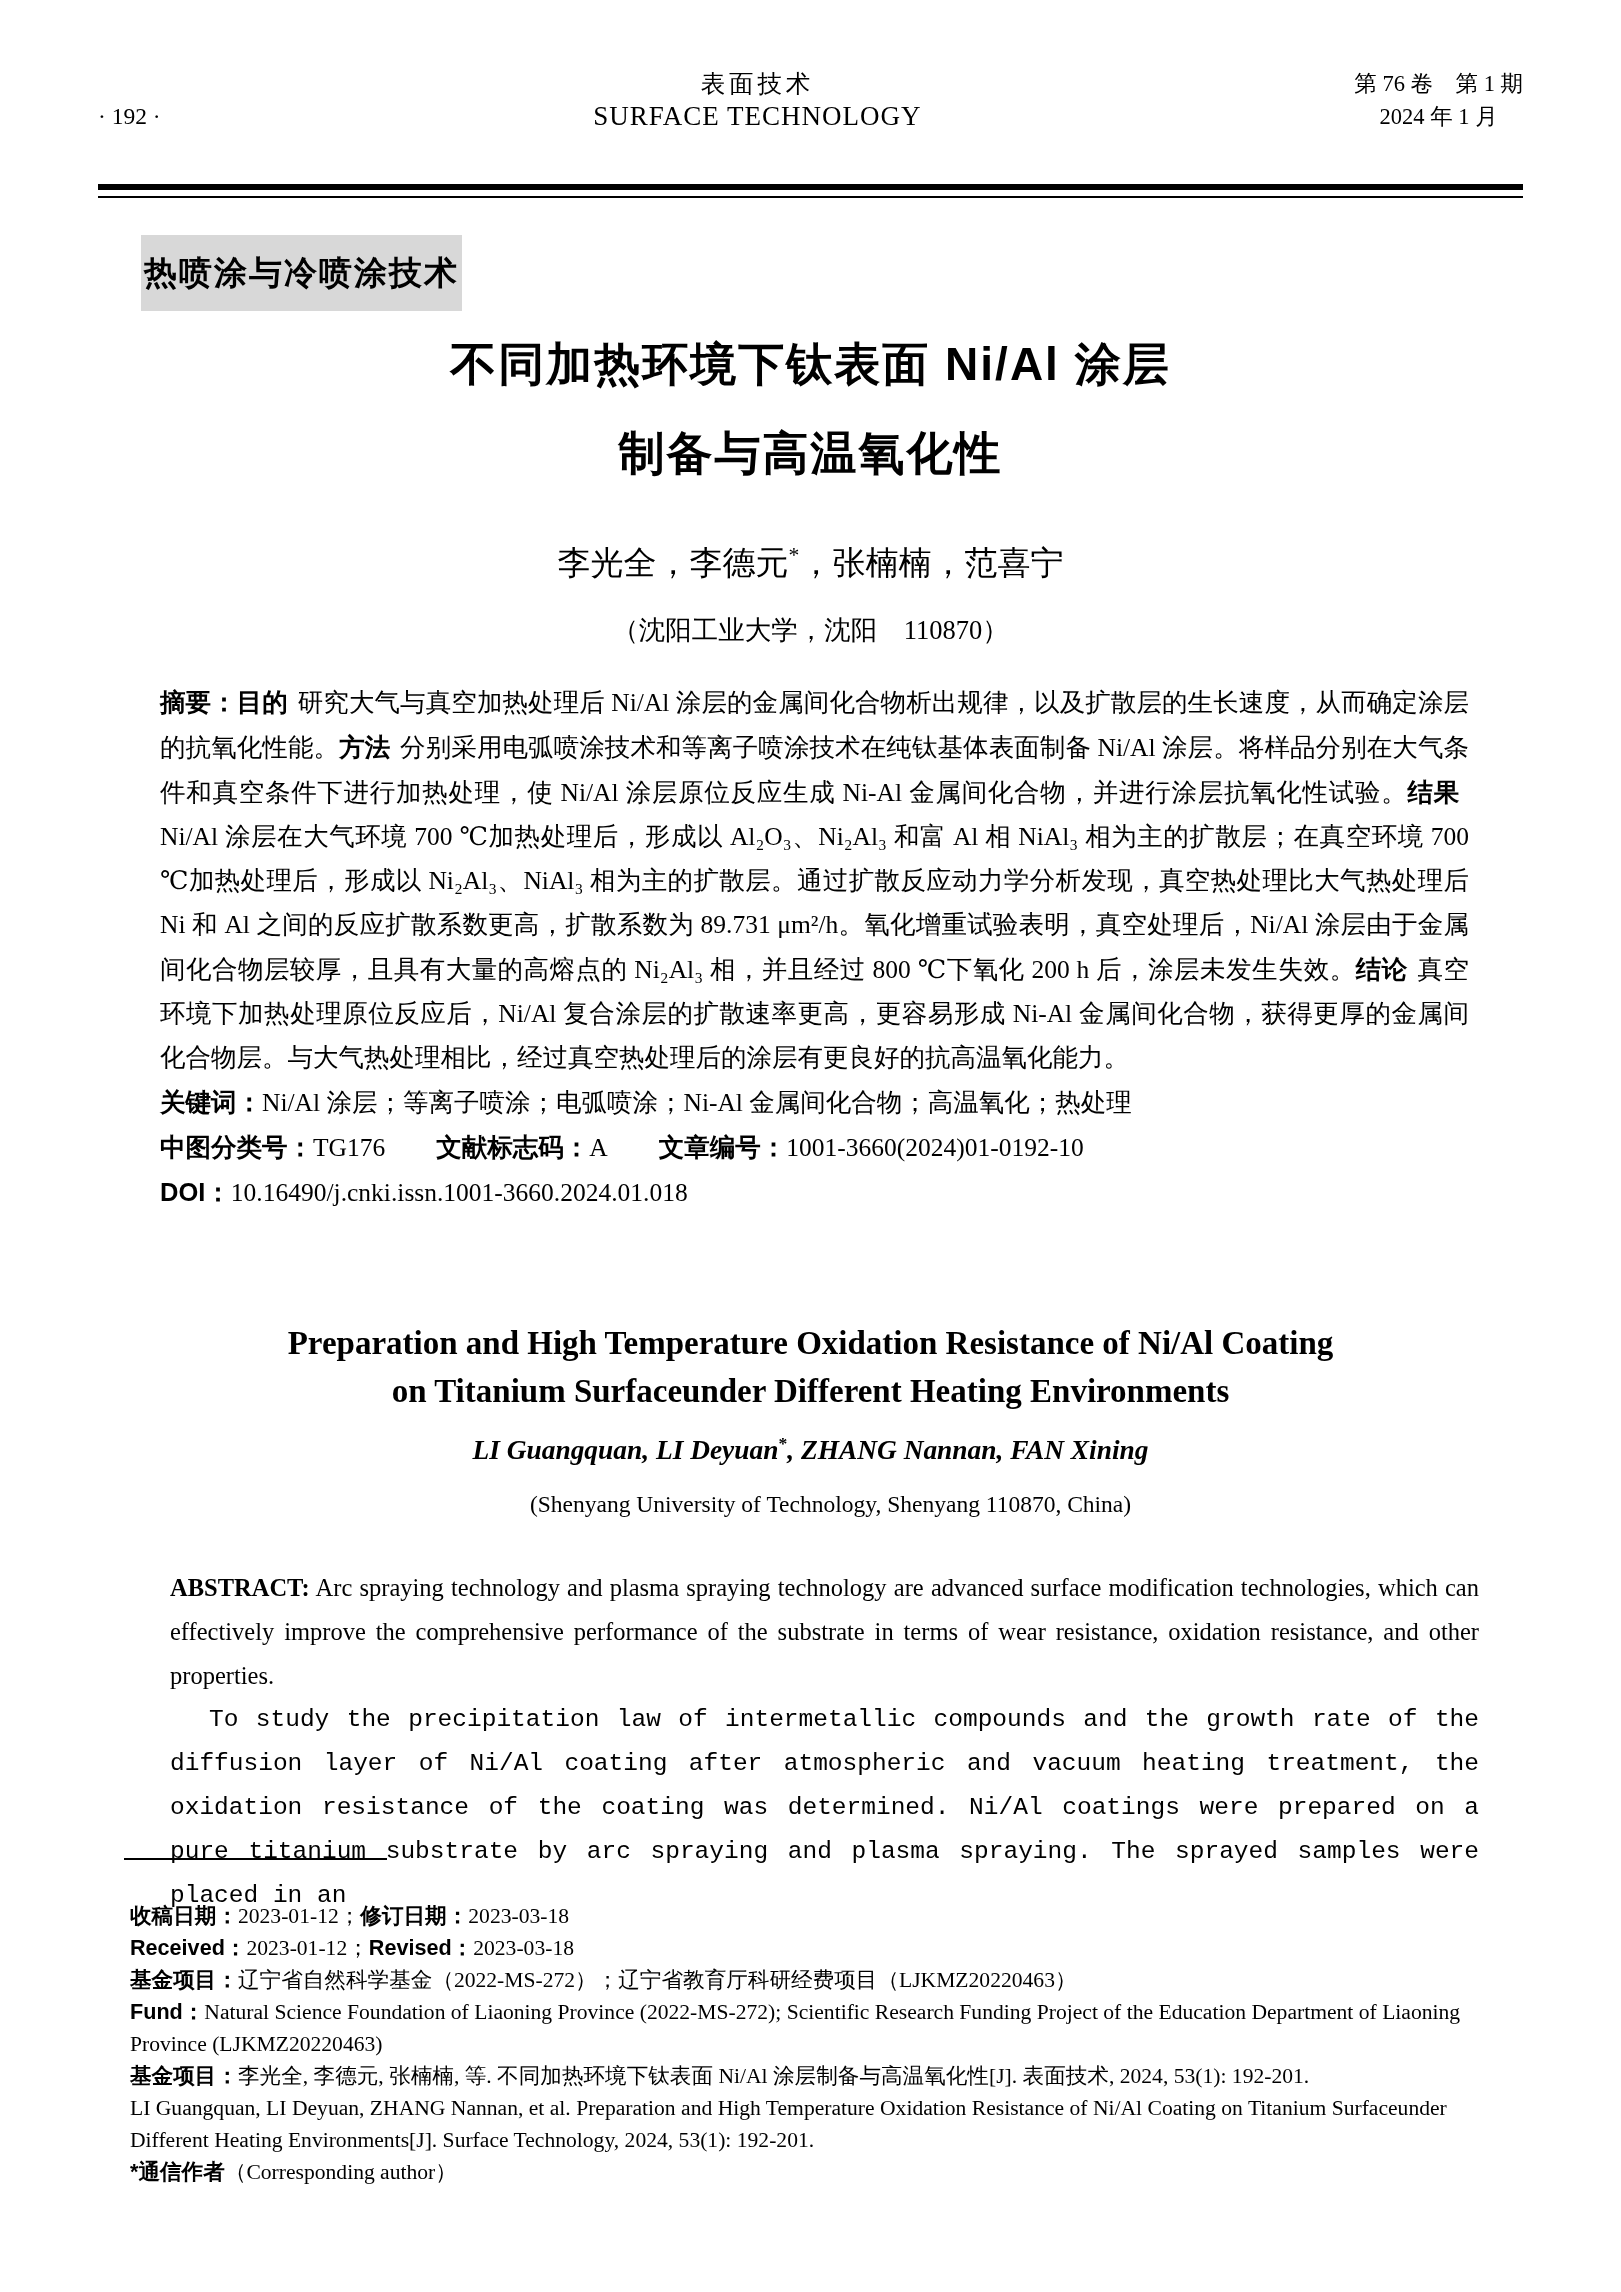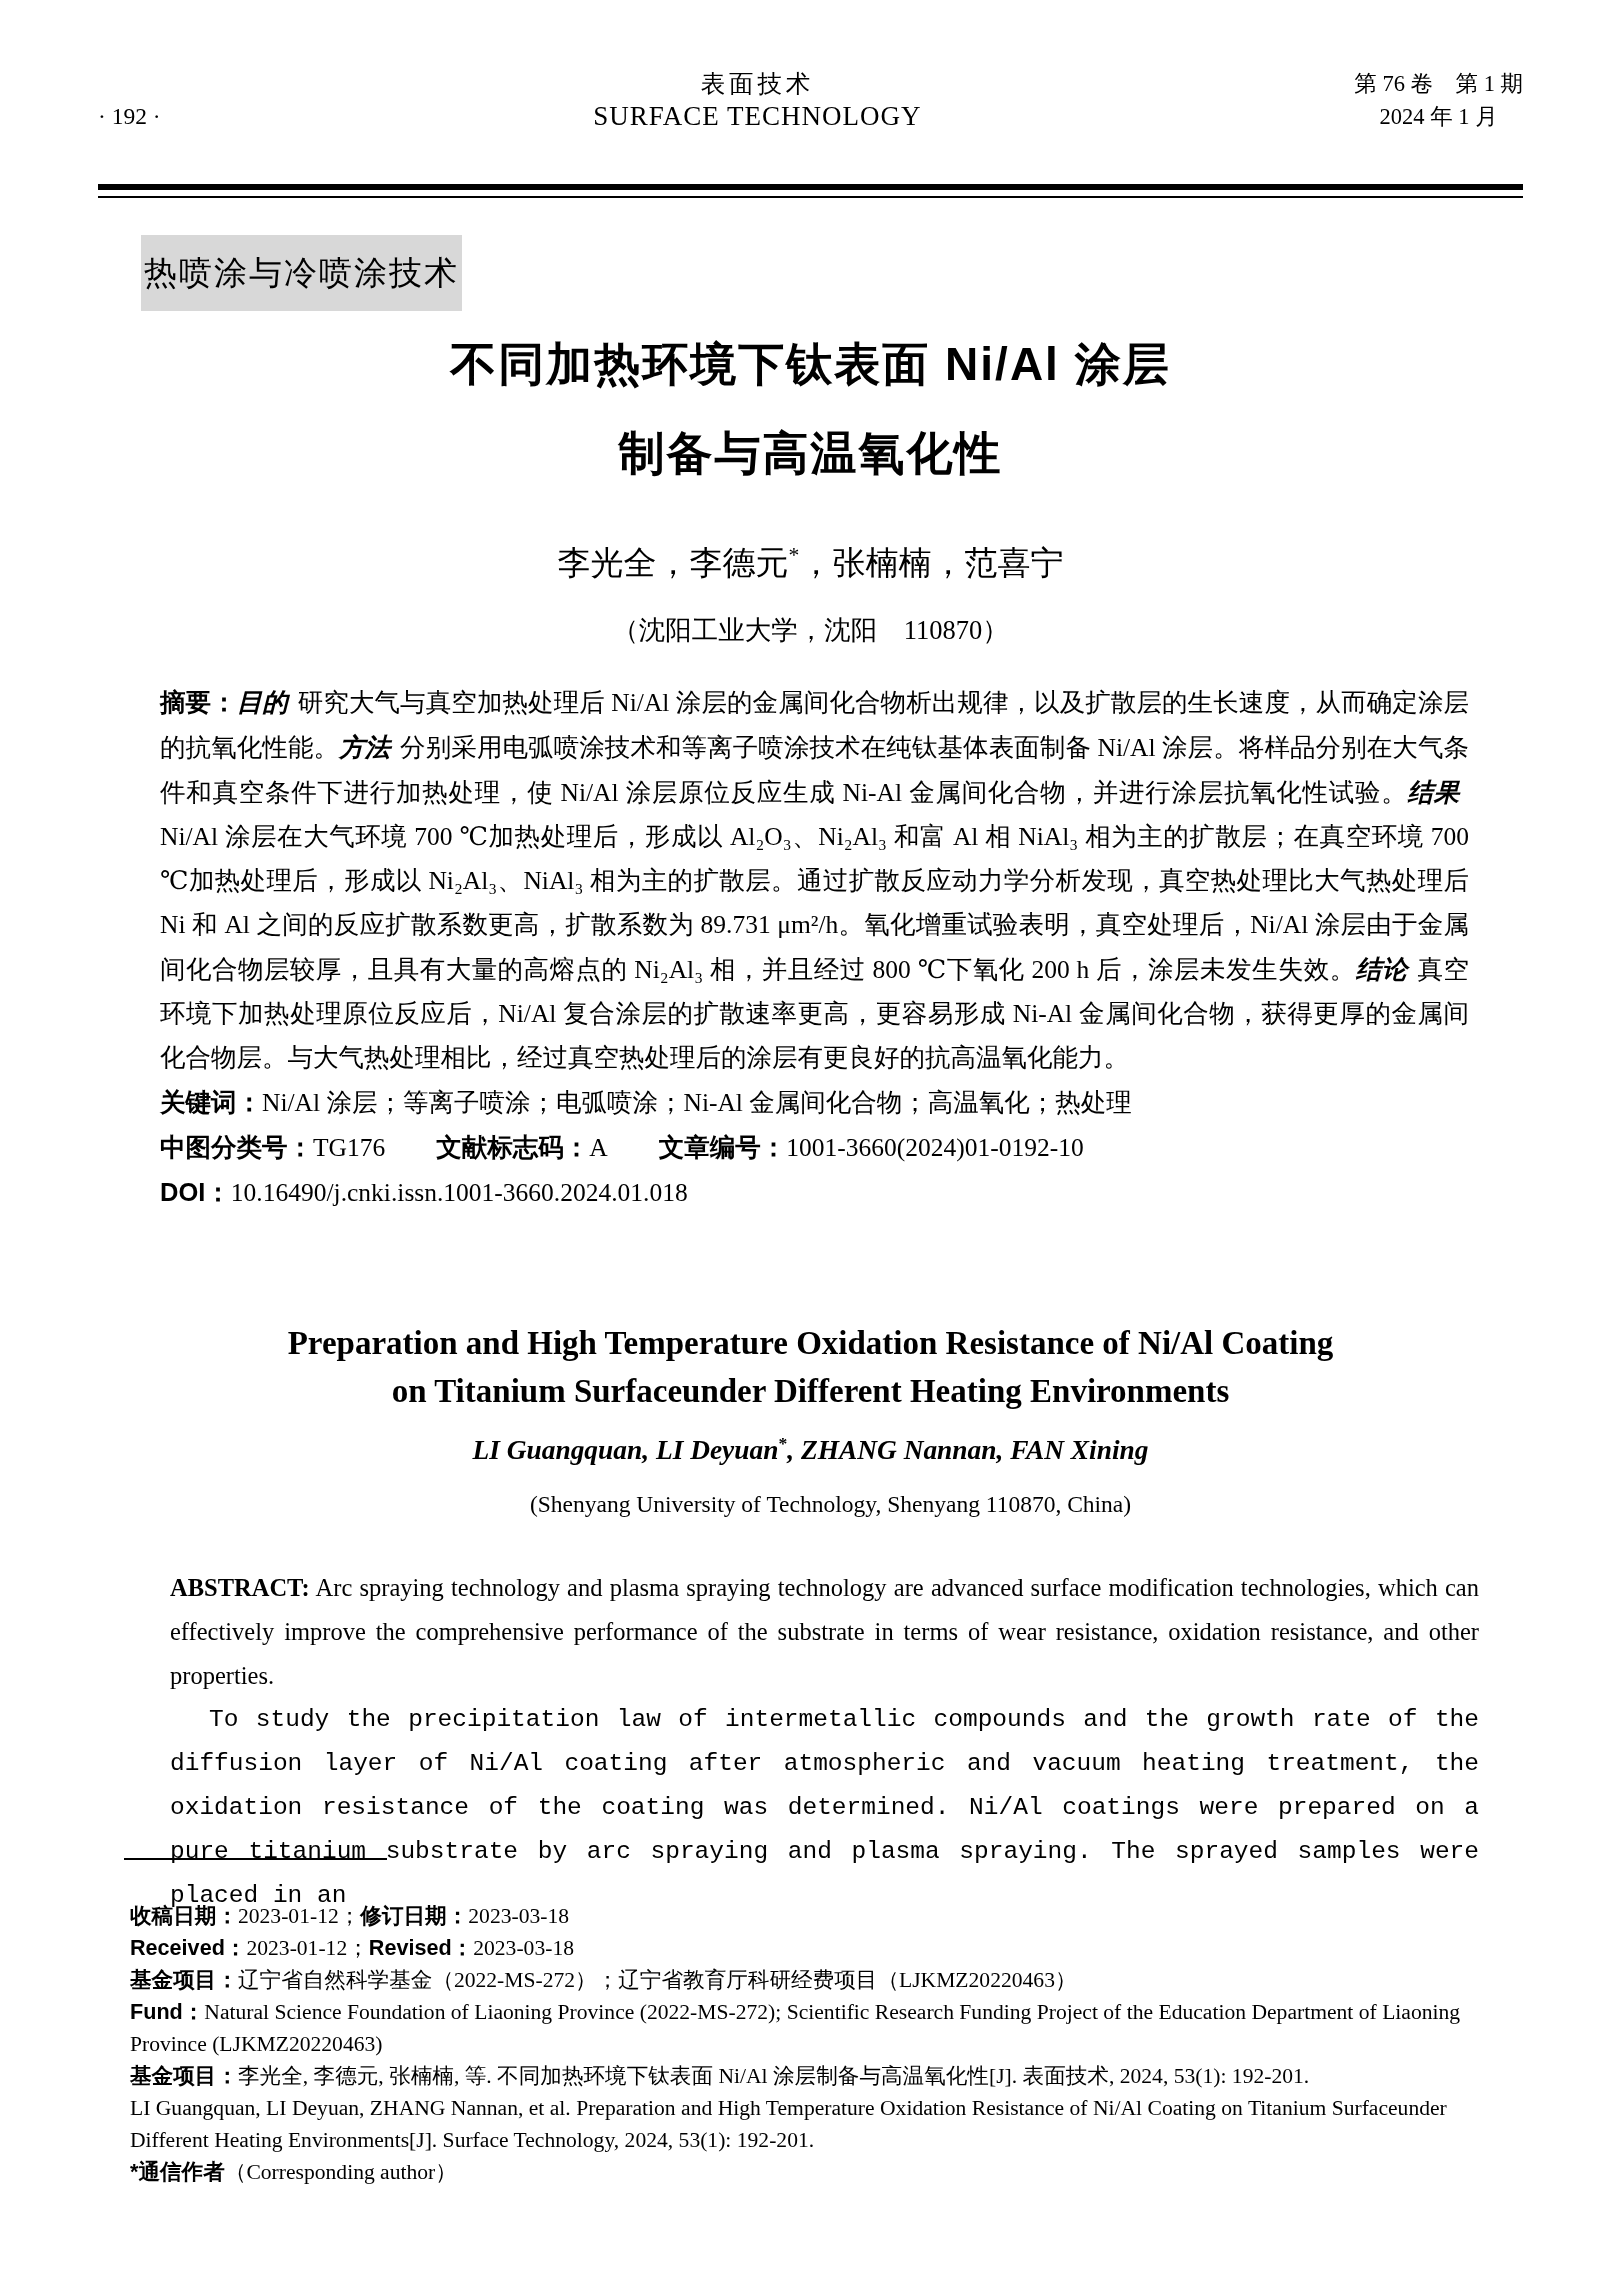--- a/index.html
+++ b/index.html
@@ -31,21 +31,21 @@
 
   .header-rule {
     position: absolute; top: 184px; left: 98px; width: 1425px; height: 13.7px;
     border-top: 6.9px solid #000; border-bottom: 2px solid #000;
   }
 
   
   .category-box {
     position: absolute; top: 235px; left: 141px; width: 321px; height: 76px;
     background: #d8d8d8;
-    font-size: 33px; font-weight: normal;
+    font-size: 33px; font-weight: bold;
     display: flex; align-items: center; justify-content: center;
     letter-spacing: 2px;
   }
 
   
   .title-cn {
     position: absolute; top: 320px; left: 0; width: 100%;
     text-align: center; font-weight: bold; font-size: 46px; line-height: 89px;
     letter-spacing: 2px;
   }
@@ -57,21 +57,21 @@
   .affil-cn {
     position: absolute; top: 612px; left: 0; width: 100%;
     text-align: center; font-size: 26.5px;
   }
 
   
   .abstract-block {
     position: absolute; top: 680px; left: 160px; width: 1309px;
     font-size: 25.5px; line-height: 44px; text-align: justify;
   }
-  .run-label { font-weight: bold; font-family: "Liberation Sans", "DejaVu Sans", sans-serif; margin-right: 9.8px; font-style: italic; }
+  .run-label { font-weight: bold; font-family: "Liberation Sans", "DejaVu Sans", sans-serif; margin-right: 9.8px; }
   .head-label { font-weight: bold; font-family: "Liberation Sans", "DejaVu Sans", sans-serif; }
   .clc-group { margin-right: 51px; }
   .abstract-block p { margin: 0; }
 
   
   .title-en {
     position: absolute; top: 1319px; left: 0; width: 100%;
     text-align: center; font-weight: bold; font-size: 33px; line-height: 48px;
   }
   .authors-en {

